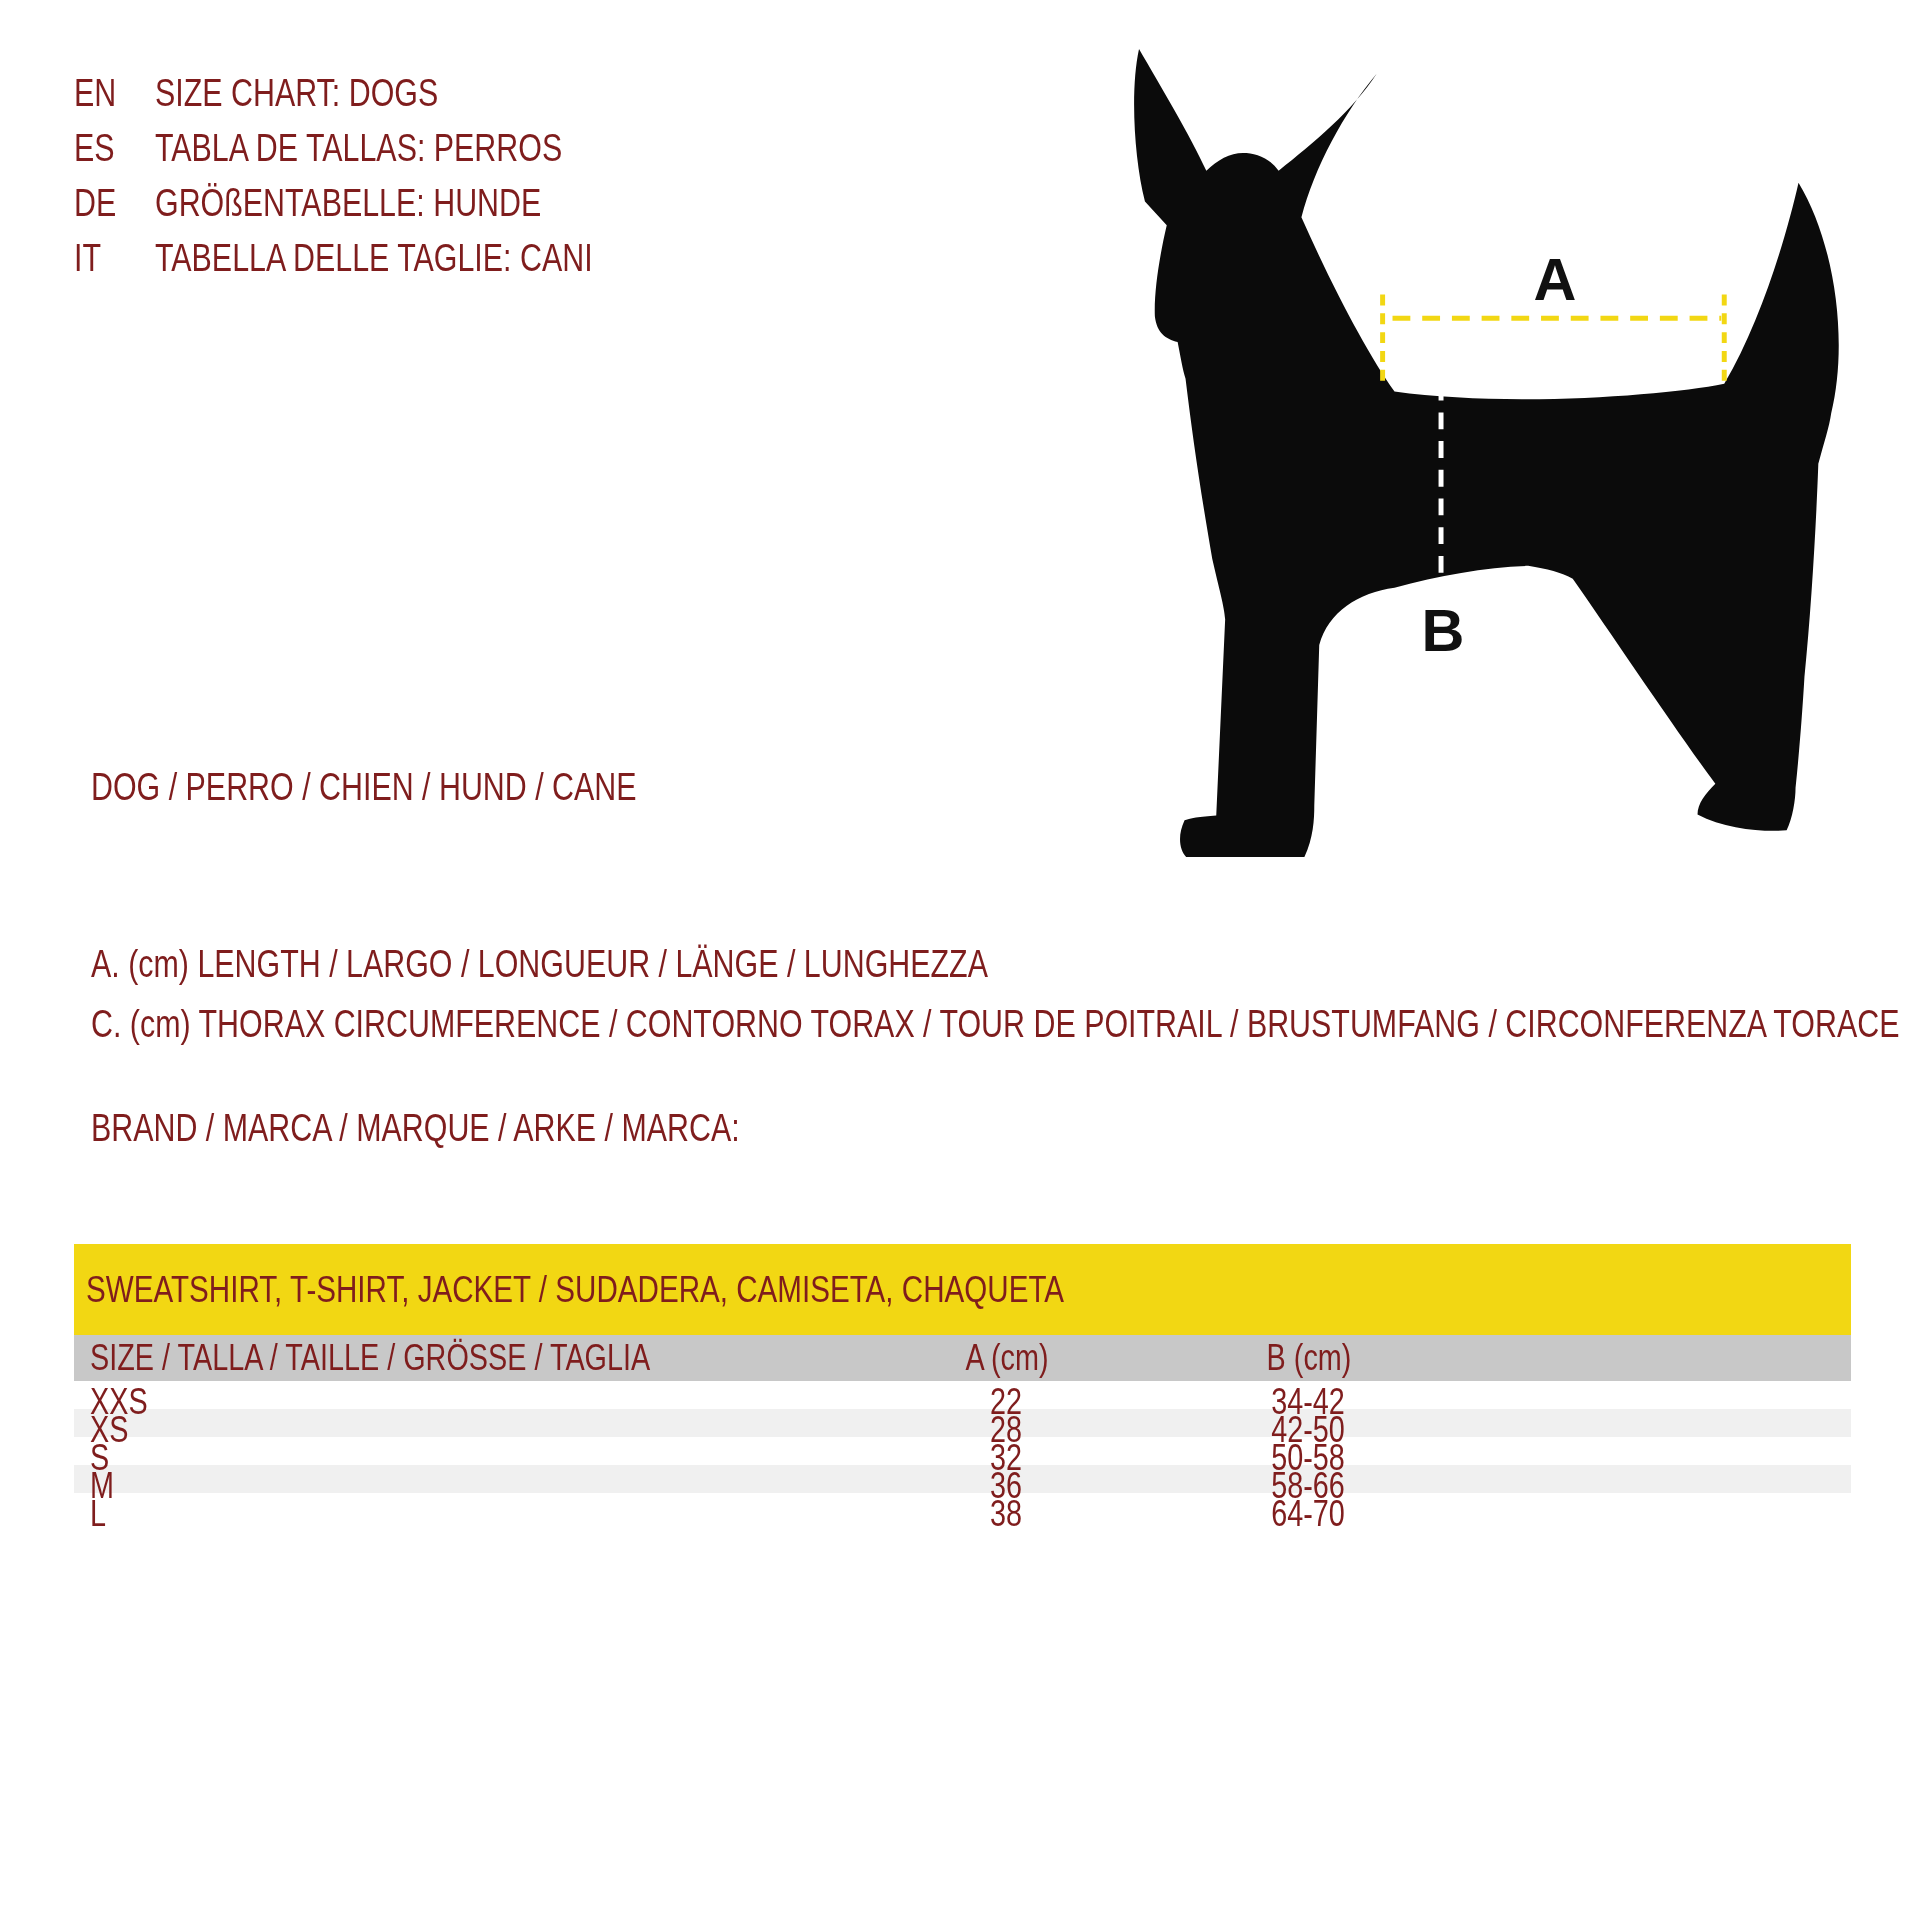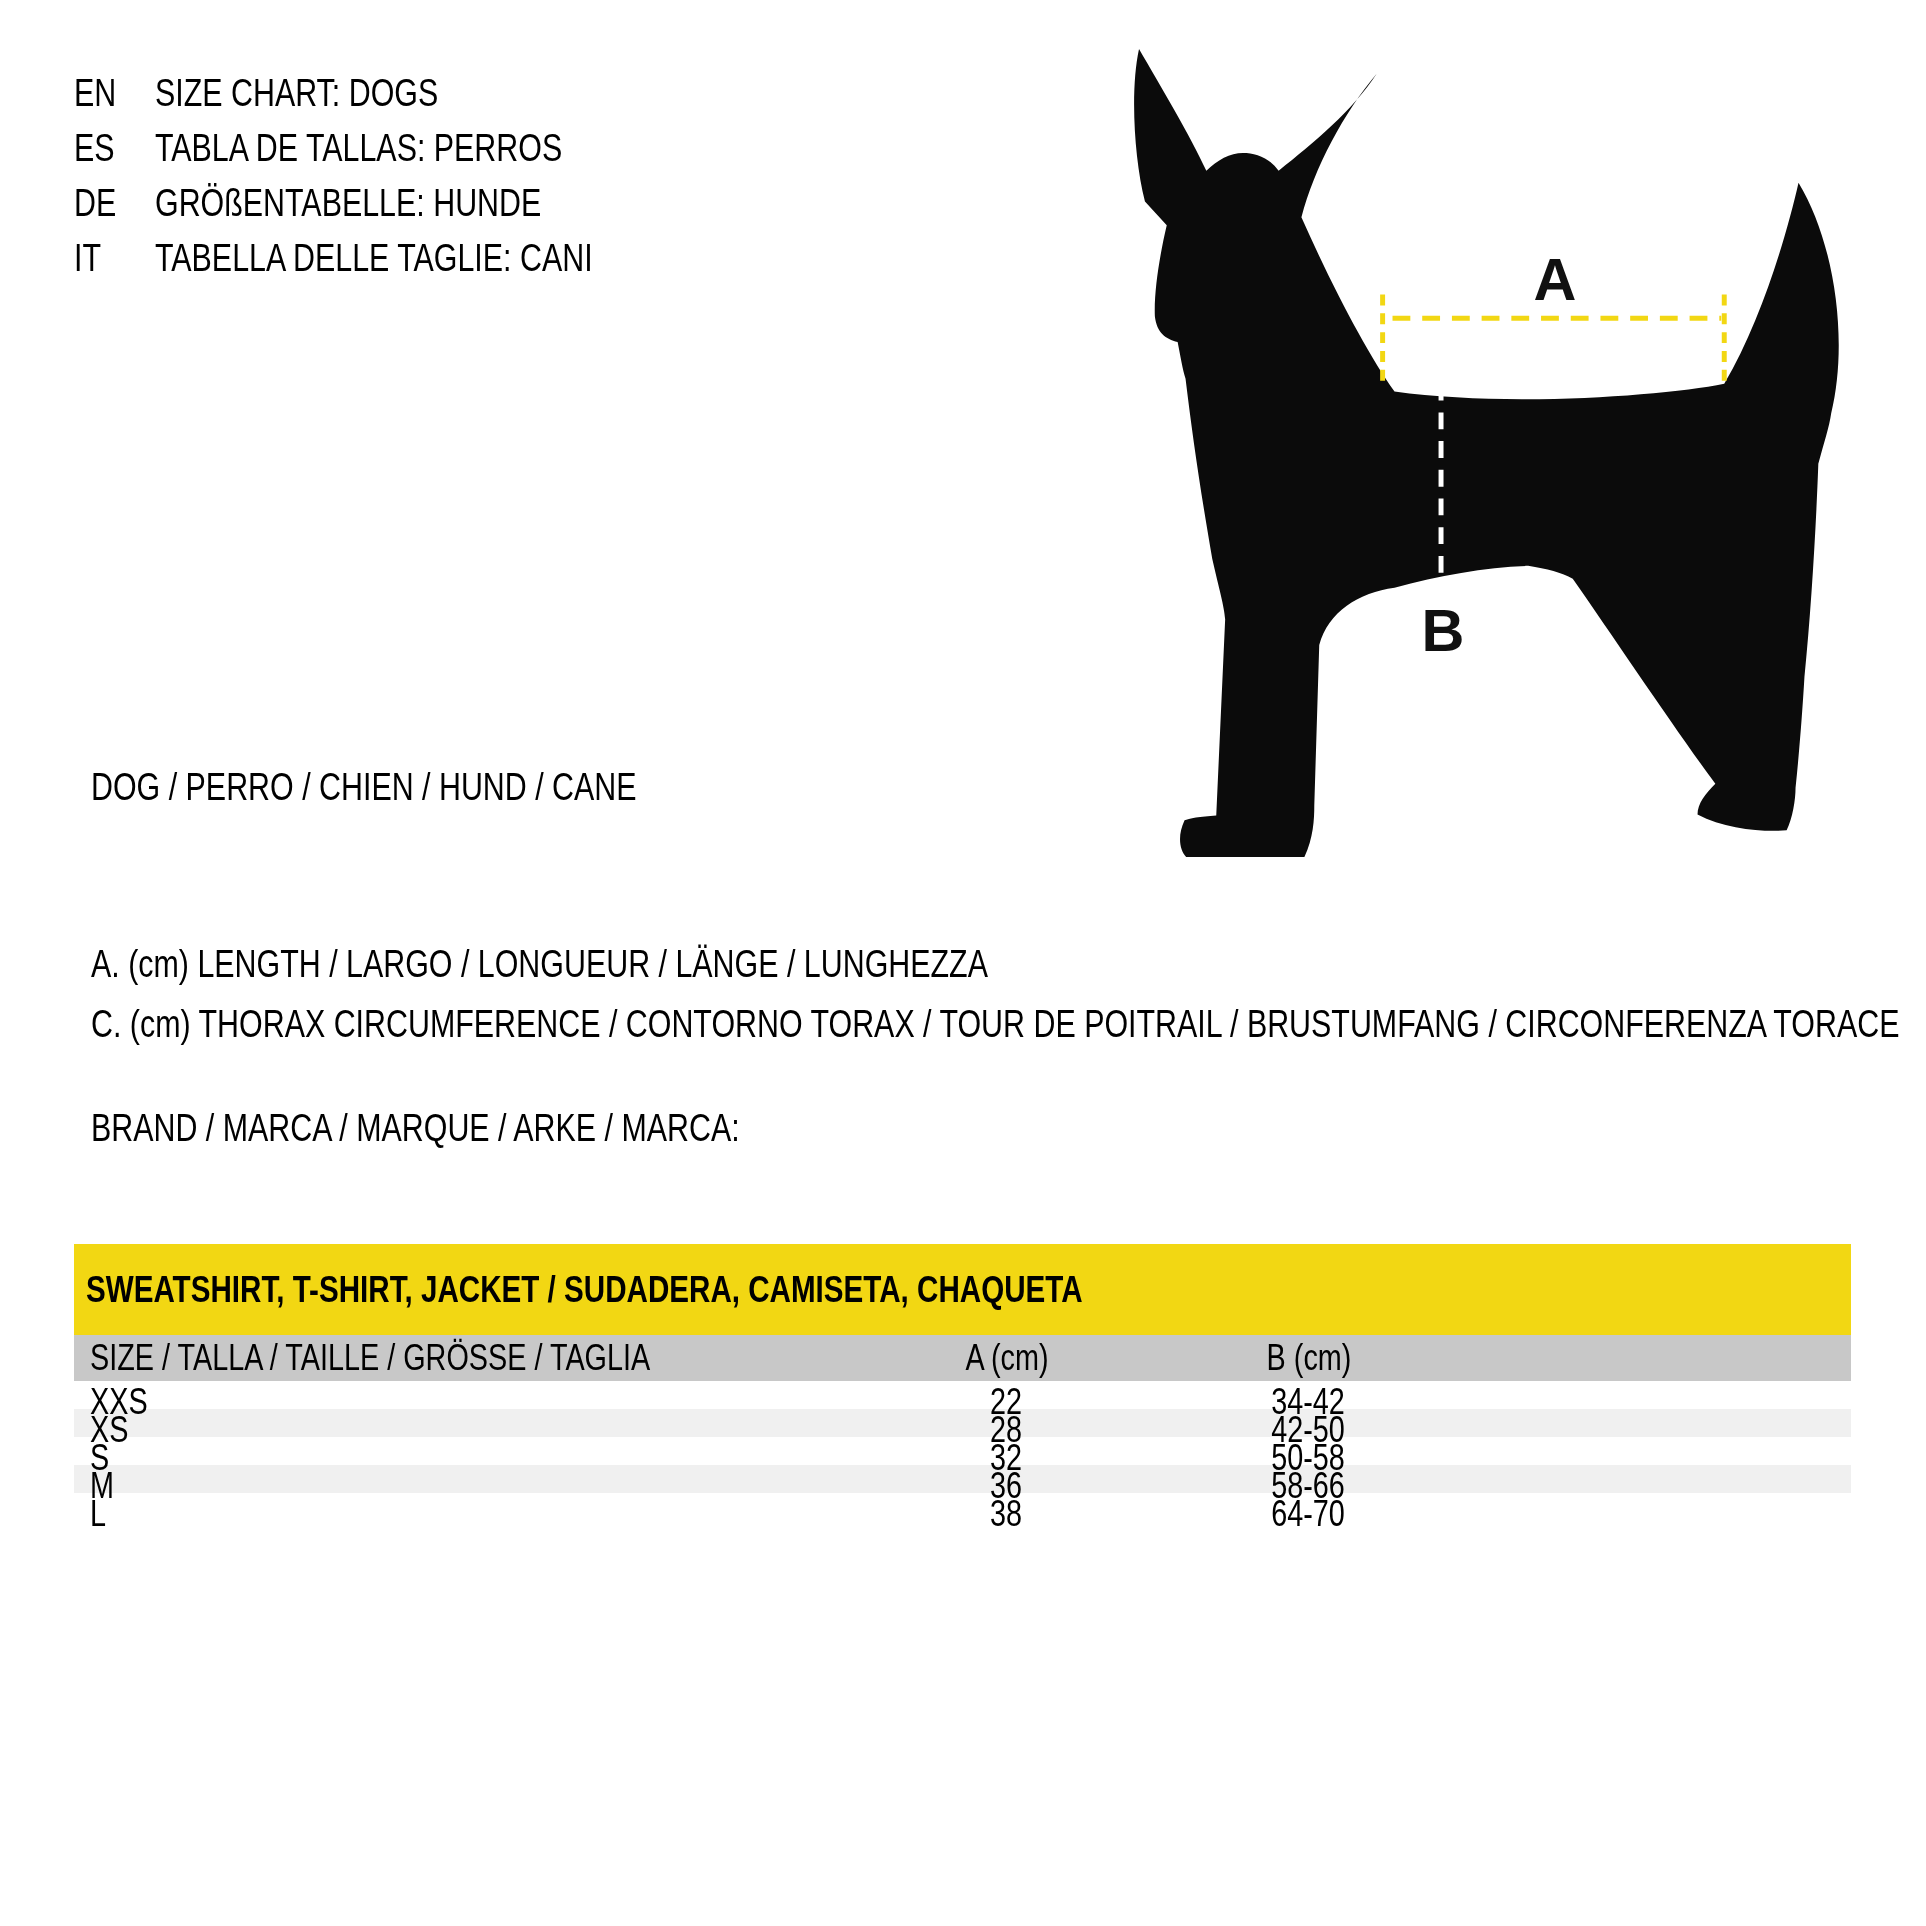--- a/index.html
+++ b/index.html
@@ -2,21 +2,21 @@
 <html><head>
 <meta charset="utf-8">
 <style>
   html, body { margin: 0; padding: 0; background: #fff; }
   .canvas {
     position: relative;
     width: 1927px;
     height: 1927px;
     background: #ffffff;
     font-family: "Liberation Sans", "DejaVu Sans", sans-serif;
-    color: #000000;
+    color: #7f1d1d;
     overflow: hidden;
   }
   
   .cond   { display: inline-block; transform: scaleX(0.8); transform-origin: 0 50%; white-space: nowrap; }
   .cond-c { display: inline-block; transform: scaleX(0.8); transform-origin: 50% 50%; white-space: nowrap; }
 
   
   .lang-list { position: absolute; left: 74px; top: 66px; }
   .lang-row  { display: flex; height: 55px; align-items: center; font-size: 38px; font-weight: 500; }
   .lang-code { width: 81px; flex: 0 0 81px; }
@@ -32,21 +32,21 @@
   .legend-c  { top: 1001px; }
   .brand     { top: 1105px; }
 
   
   .size-table { position: absolute; left: 74px; top: 1244px; width: 1777px; }
   .band {
     height: 91px;
     display: flex; flex-direction: column; justify-content: center;
     padding-left: 12px; box-sizing: border-box;
   }
-  .band .bline { font-size: 37px; font-weight: 700; line-height: 44px; }
+  .band .bline { font-size: 37px; font-weight: 400; line-height: 44px; }
   .trow {
     display: grid;
     grid-template-columns: 774px 317px 287px 1fr;
     align-items: center;
     height: 28px;
     font-size: 36px;
   }
   .thead { height: 46px; }
   .cell-size { padding-left: 16px; text-align: left; }
   .cell-a, .cell-b { text-align: center; }

